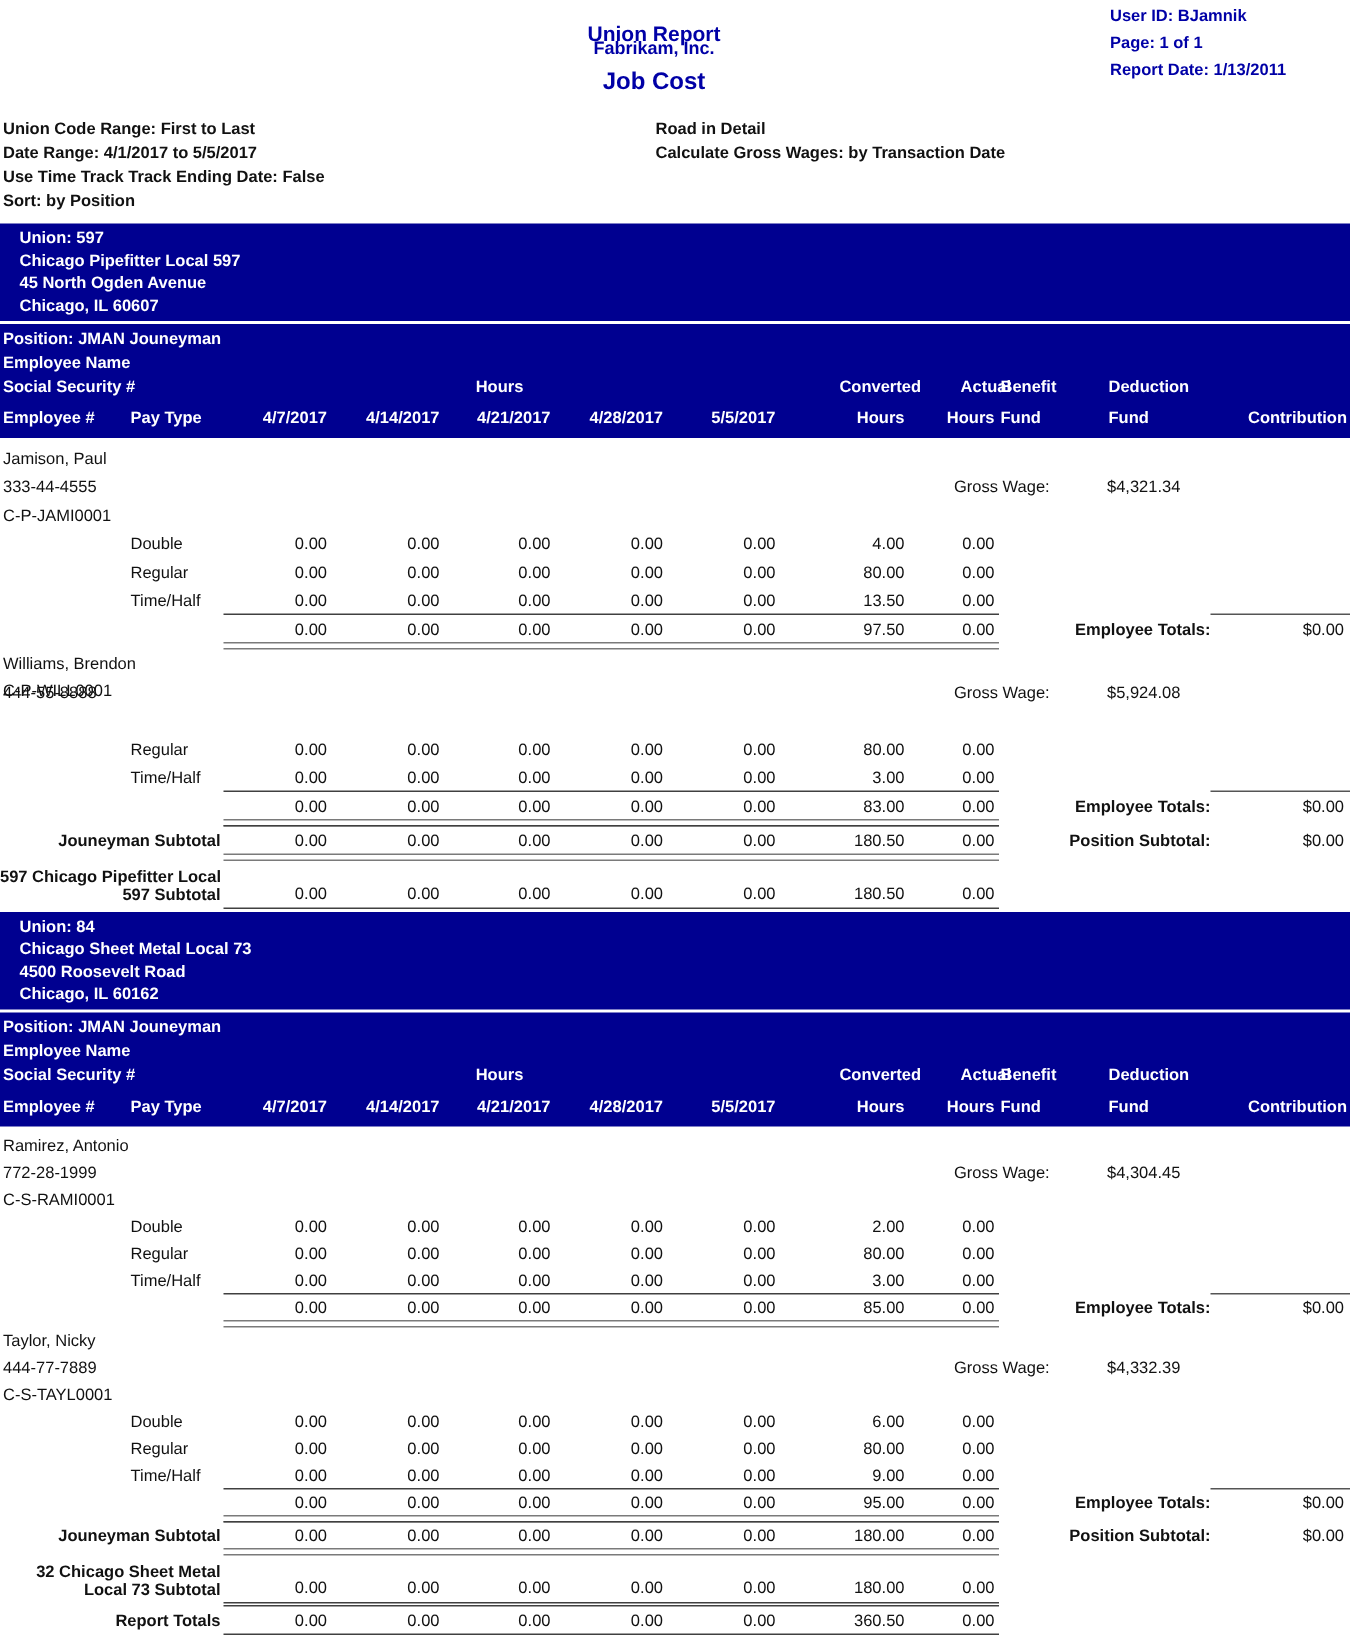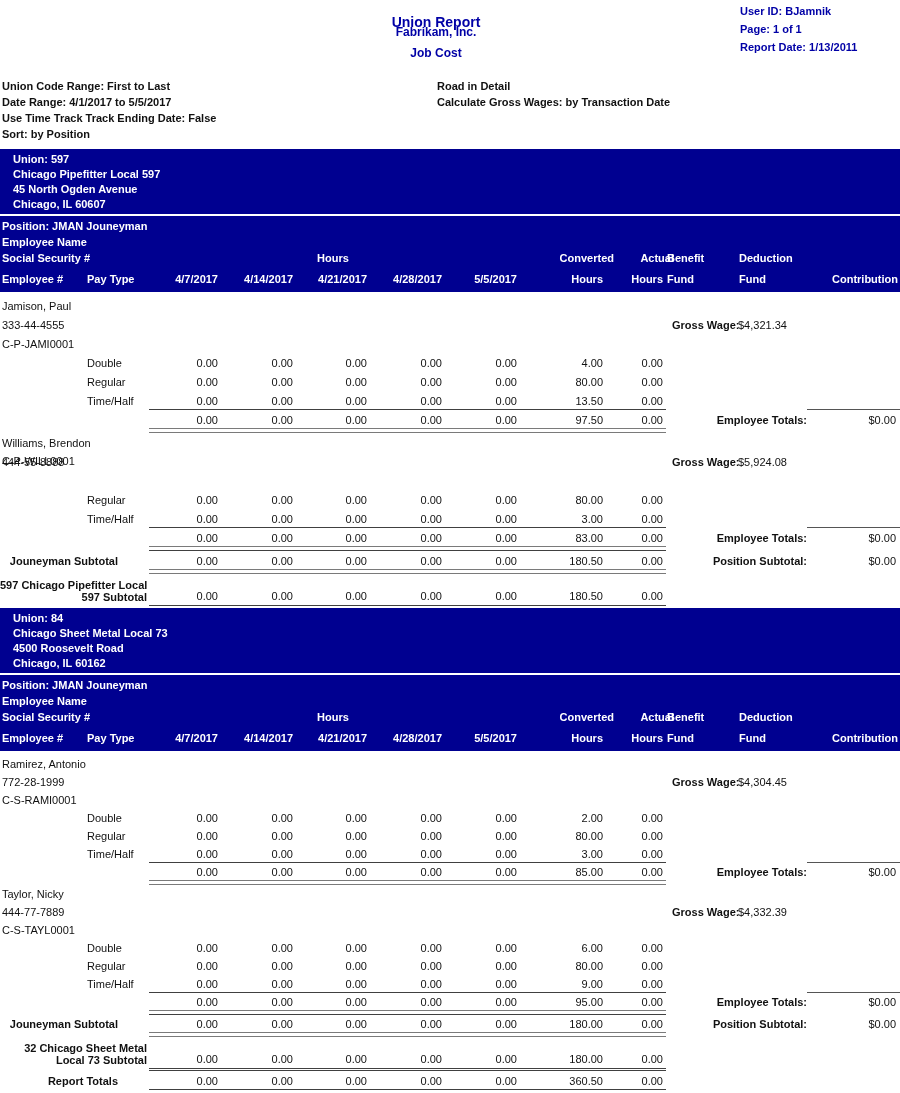--- a/index.html
+++ b/index.html
@@ -3,21 +3,21 @@
 <meta charset="utf-8">
 <style>
   html,body{margin:0;padding:0;background:#fff;}
   .page{position:relative;width:900px;height:1093px;background:#fff;overflow:hidden;
         font-family:"Liberation Sans","DejaVu Sans",sans-serif;font-size:11px;color:#111;}
 
   
   .rtitle{position:absolute;left:0;width:872px;text-align:center;font-weight:bold;color:var(--header-blue,#0000A6);}
   .rtitle.t1{top:14px;font-size:14px;}
   .rtitle.t2{top:25px;font-size:12px;}
-  .rtitle.t3{top:46px;font-size:12px;}
+  .rtitle.t3{top:46px;font-size:16px;}
   .hright{position:absolute;left:740px;top:2px;font-weight:bold;color:var(--header-blue,#0000A6);line-height:18px;white-space:nowrap;}
 
   
   .params{position:absolute;top:78px;font-weight:bold;line-height:16px;white-space:nowrap;}
   .params.pleft{left:2px;}
   .params.pmid{left:437px;}
 
   
   .band{position:absolute;left:0;width:900px;background:var(--band-bg,#000090);color:#fff;font-weight:bold;padding-left:11px;}
   .uband{padding-top:3px;line-height:15px;}
@@ -37,26 +37,26 @@
 
   
   .row{position:absolute;left:0;width:900px;height:19px;}
   .r18{height:18px;}
   .r31{height:31px;}
   .c{position:absolute;bottom:3px;width:70px;text-align:right;white-space:nowrap;}
   .c0{right:682px}.c1{right:607px}.c2{right:533px}.c3{right:458px}.c4{right:383px}.c5{right:297px}.c6{right:237px}
   .band .c{bottom:2px;color:#fff;font-weight:bold;}
   .eleft{position:absolute;left:2px;bottom:3px;white-space:nowrap;}
   .paylabel{position:absolute;left:87px;bottom:3px;white-space:nowrap;}
-  .gw-label{position:absolute;left:672px;bottom:3px;font-weight:bold;white-space:nowrap;}
+  .gw-label{position:absolute;left:636px;bottom:3px;font-weight:normal;white-space:nowrap;}
   .gw-value{position:absolute;left:738px;bottom:3px;white-space:nowrap;}
   .rt-label{position:absolute;right:93px;bottom:3px;font-weight:bold;white-space:nowrap;}
   .rt-value{position:absolute;right:4px;bottom:3px;white-space:nowrap;}
   .rt-line{position:absolute;left:807px;right:0;top:-1px;border-top:1px solid #555;}
-  .sub-label{position:absolute;left:0;width:118px;text-align:right;bottom:3px;font-weight:bold;white-space:nowrap;}
+  .sub-label{position:absolute;left:0;width:147px;text-align:right;bottom:3px;font-weight:bold;white-space:nowrap;}
   .sub2-label{position:absolute;left:0;width:147px;text-align:right;bottom:2px;font-weight:bold;line-height:12px;white-space:nowrap;}
 
   
   .rule-top{position:absolute;left:149px;width:517px;top:-1px;border-top:1px solid #404040;}
   .rule-bottom{position:absolute;left:149px;width:517px;bottom:0;border-bottom:1px solid #404040;}
   .rule-dbl{position:absolute;left:149px;width:517px;top:18px;height:3px;border-top:1px solid #7a7a7a;border-bottom:1px solid #7a7a7a;}
   .r18 .rule-dbl{top:17px;}
   .r31 .rule-bottom{bottom:-1px;}
 </style>
 </head>

